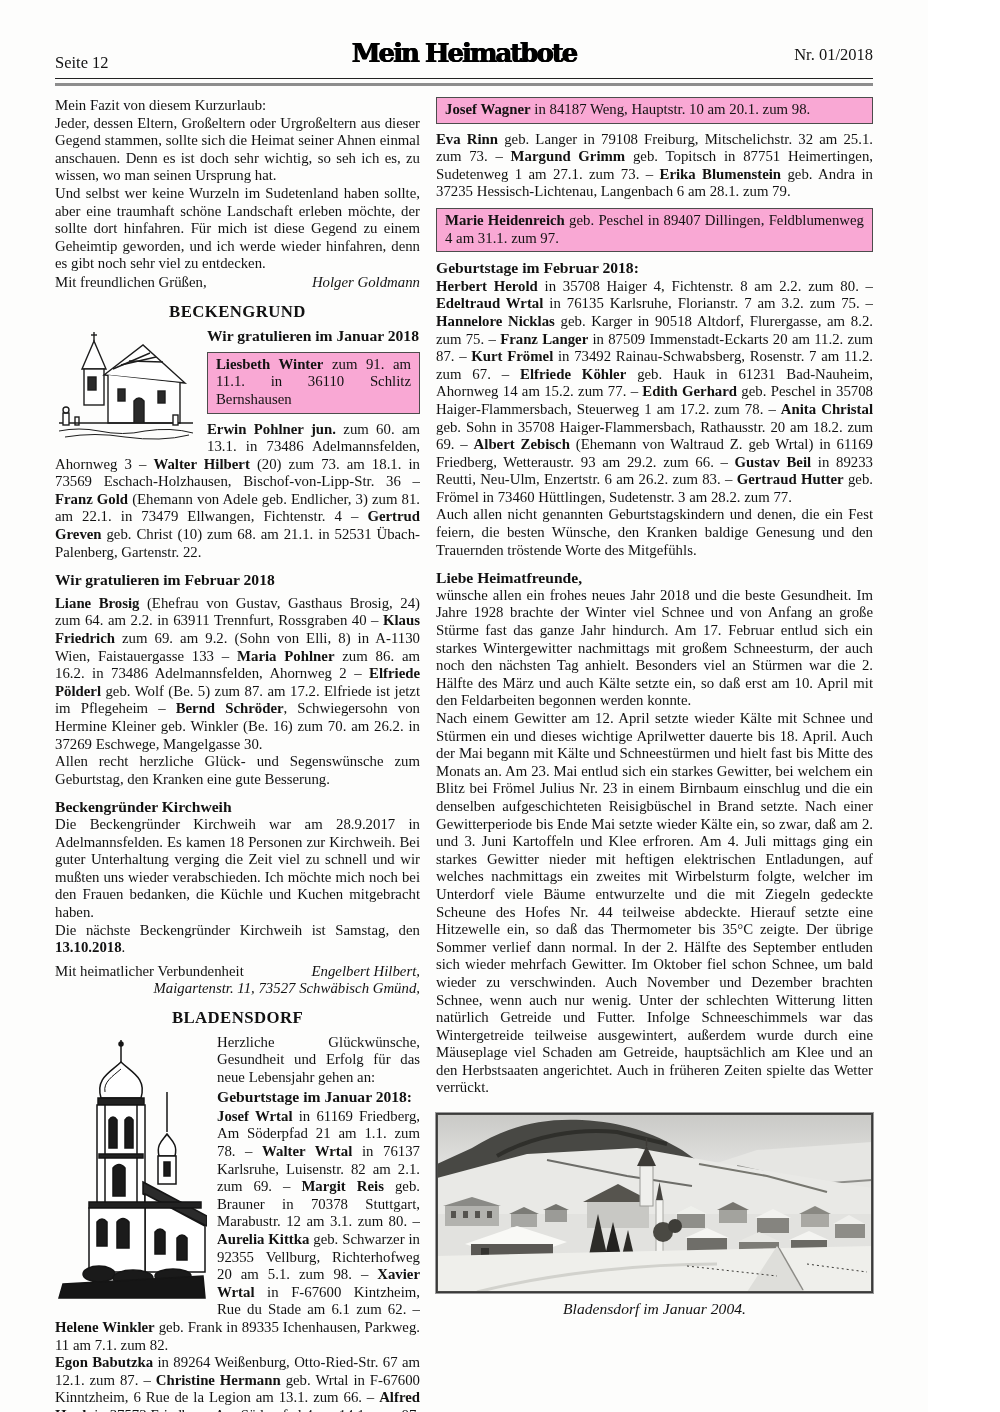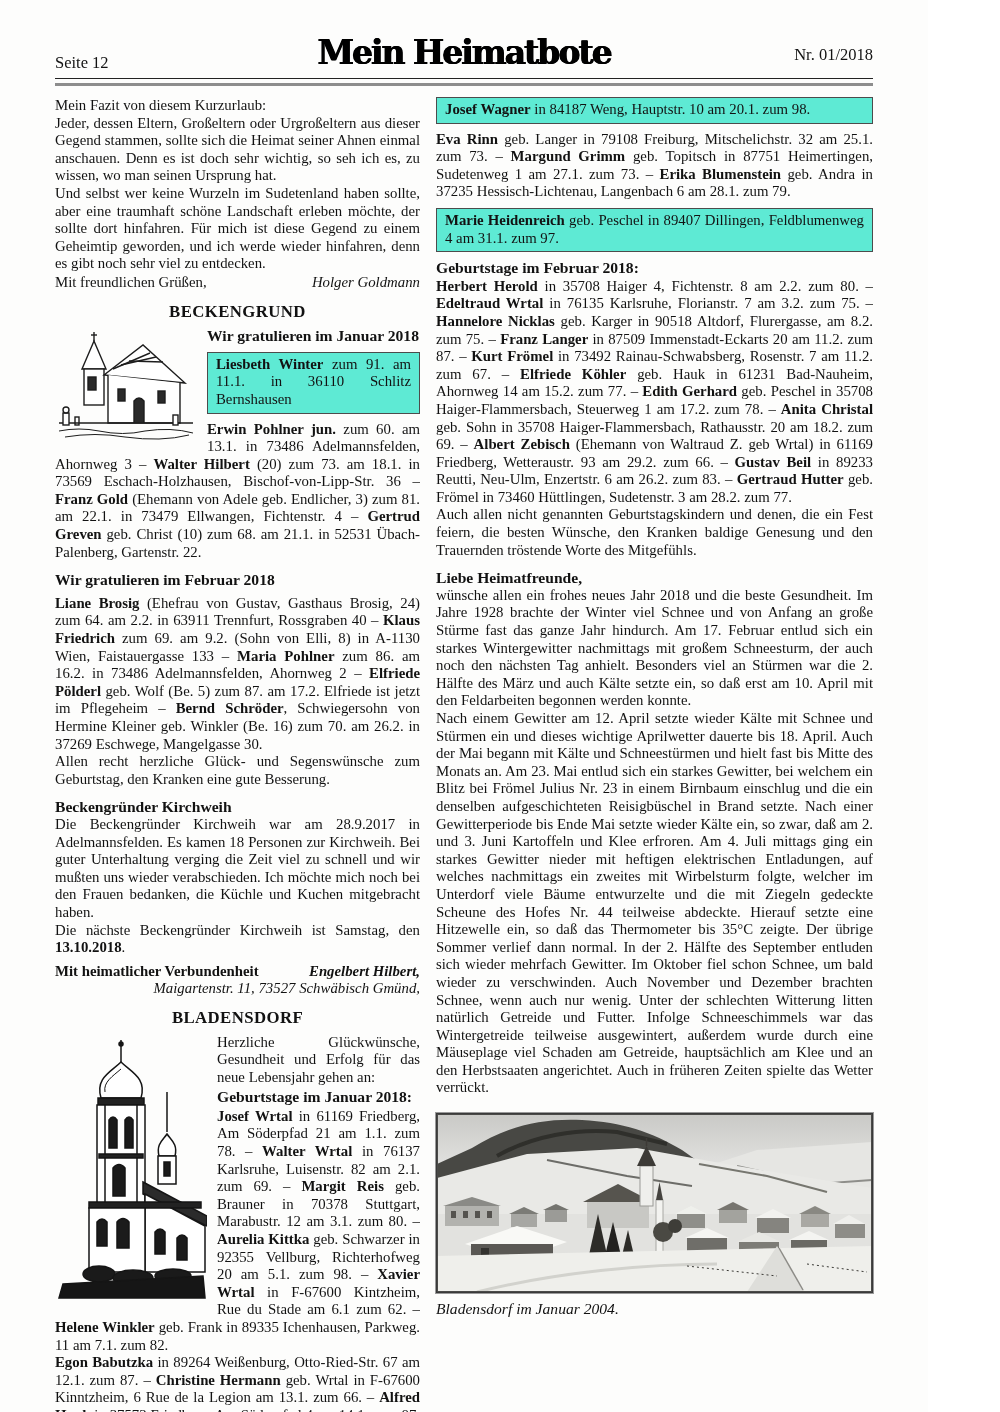--- a/index.html
+++ b/index.html
@@ -4,44 +4,44 @@
 <style>
   html,body{margin:0;padding:0;background:#ffffff;}
   .page{position:relative;width:928px;height:1412px;background:#fdfdfc;color:#121212;
         font-family:"Liberation Serif","DejaVu Serif",serif;font-size:14.8px;line-height:17.6px;
         overflow:hidden;}
   
   header{position:relative;height:78px;margin:0 55px;border-bottom:1.5px solid #222;}
   .hdr-page{position:absolute;left:0;bottom:6px;font-size:16.5px;}
   .hdr-issue{position:absolute;right:0;bottom:14px;font-size:16.5px;}
   .masthead{position:absolute;left:50%;transform:translateX(-50%);bottom:8px;
-            font-family:"DejaVu Serif",serif;font-weight:bold;font-size:33px;line-height:34px;
+            font-family:"DejaVu Serif",serif;font-weight:bold;font-size:26px;line-height:34px;
             letter-spacing:-2px;color:#000;
             text-shadow:0.6px 0 0 #000, -0.4px 0 0 #000;}
   .rule-thick{height:3px;background:#8d8d8d;margin:4px 55px 0;}
   
   .cols{display:flex;gap:16px;padding:11px 55px 0;}
   .col{width:437px;}
   p{margin:0;text-align:justify;}
   .nojust{text-align:left;}
   .it{font-style:italic;}
   .sig-row{display:flex;justify-content:space-between;margin-top:1px;}
   .town-head{font-weight:bold;text-align:center;font-size:16.8px;letter-spacing:.4px;margin:11px 0 7px;}
   .sub-head{font-weight:bold;font-size:15.6px;margin:9px 0 6px;}
-  .gbox{background:#5eead4;border:1px solid #4c4c4c;padding:3px 8px 4px;margin:7px 0;overflow:hidden;}
+  .gbox{background:#f9a8d4;border:1px solid #4c4c4c;padding:3px 8px 4px;margin:7px 0;overflow:hidden;}
   .gbox.clr{clear:left;}
   .float-art{float:left;margin:2px 10px 4px 0;}
   .right-it{text-align:right;font-style:italic;}
   .mt10{margin-top:10px;}
-  .mt6{margin-top:6px;font-weight:bold;}
+  .mt6{margin-top:6px;}
   b{font-weight:bold;}
   
   .photo-fig{margin:16px 0 0;}
   .photo-frame{width:435px;border:1px solid #3a3a3a;outline:1px solid #9a9a9a;line-height:0;}
-  .photo-caption{font-style:italic;font-size:15.6px;margin-top:7px;text-align:left;}
+  .photo-caption{font-style:italic;font-size:15.6px;margin-top:7px;text-align:center;}
   svg{display:block;}
 </style>
 </head>
 <body>
 
 <div class="page">
 
   <header>
     <div class="hdr-page">Seite 12</div>
     <div class="masthead">Mein Heimatbote</div>

